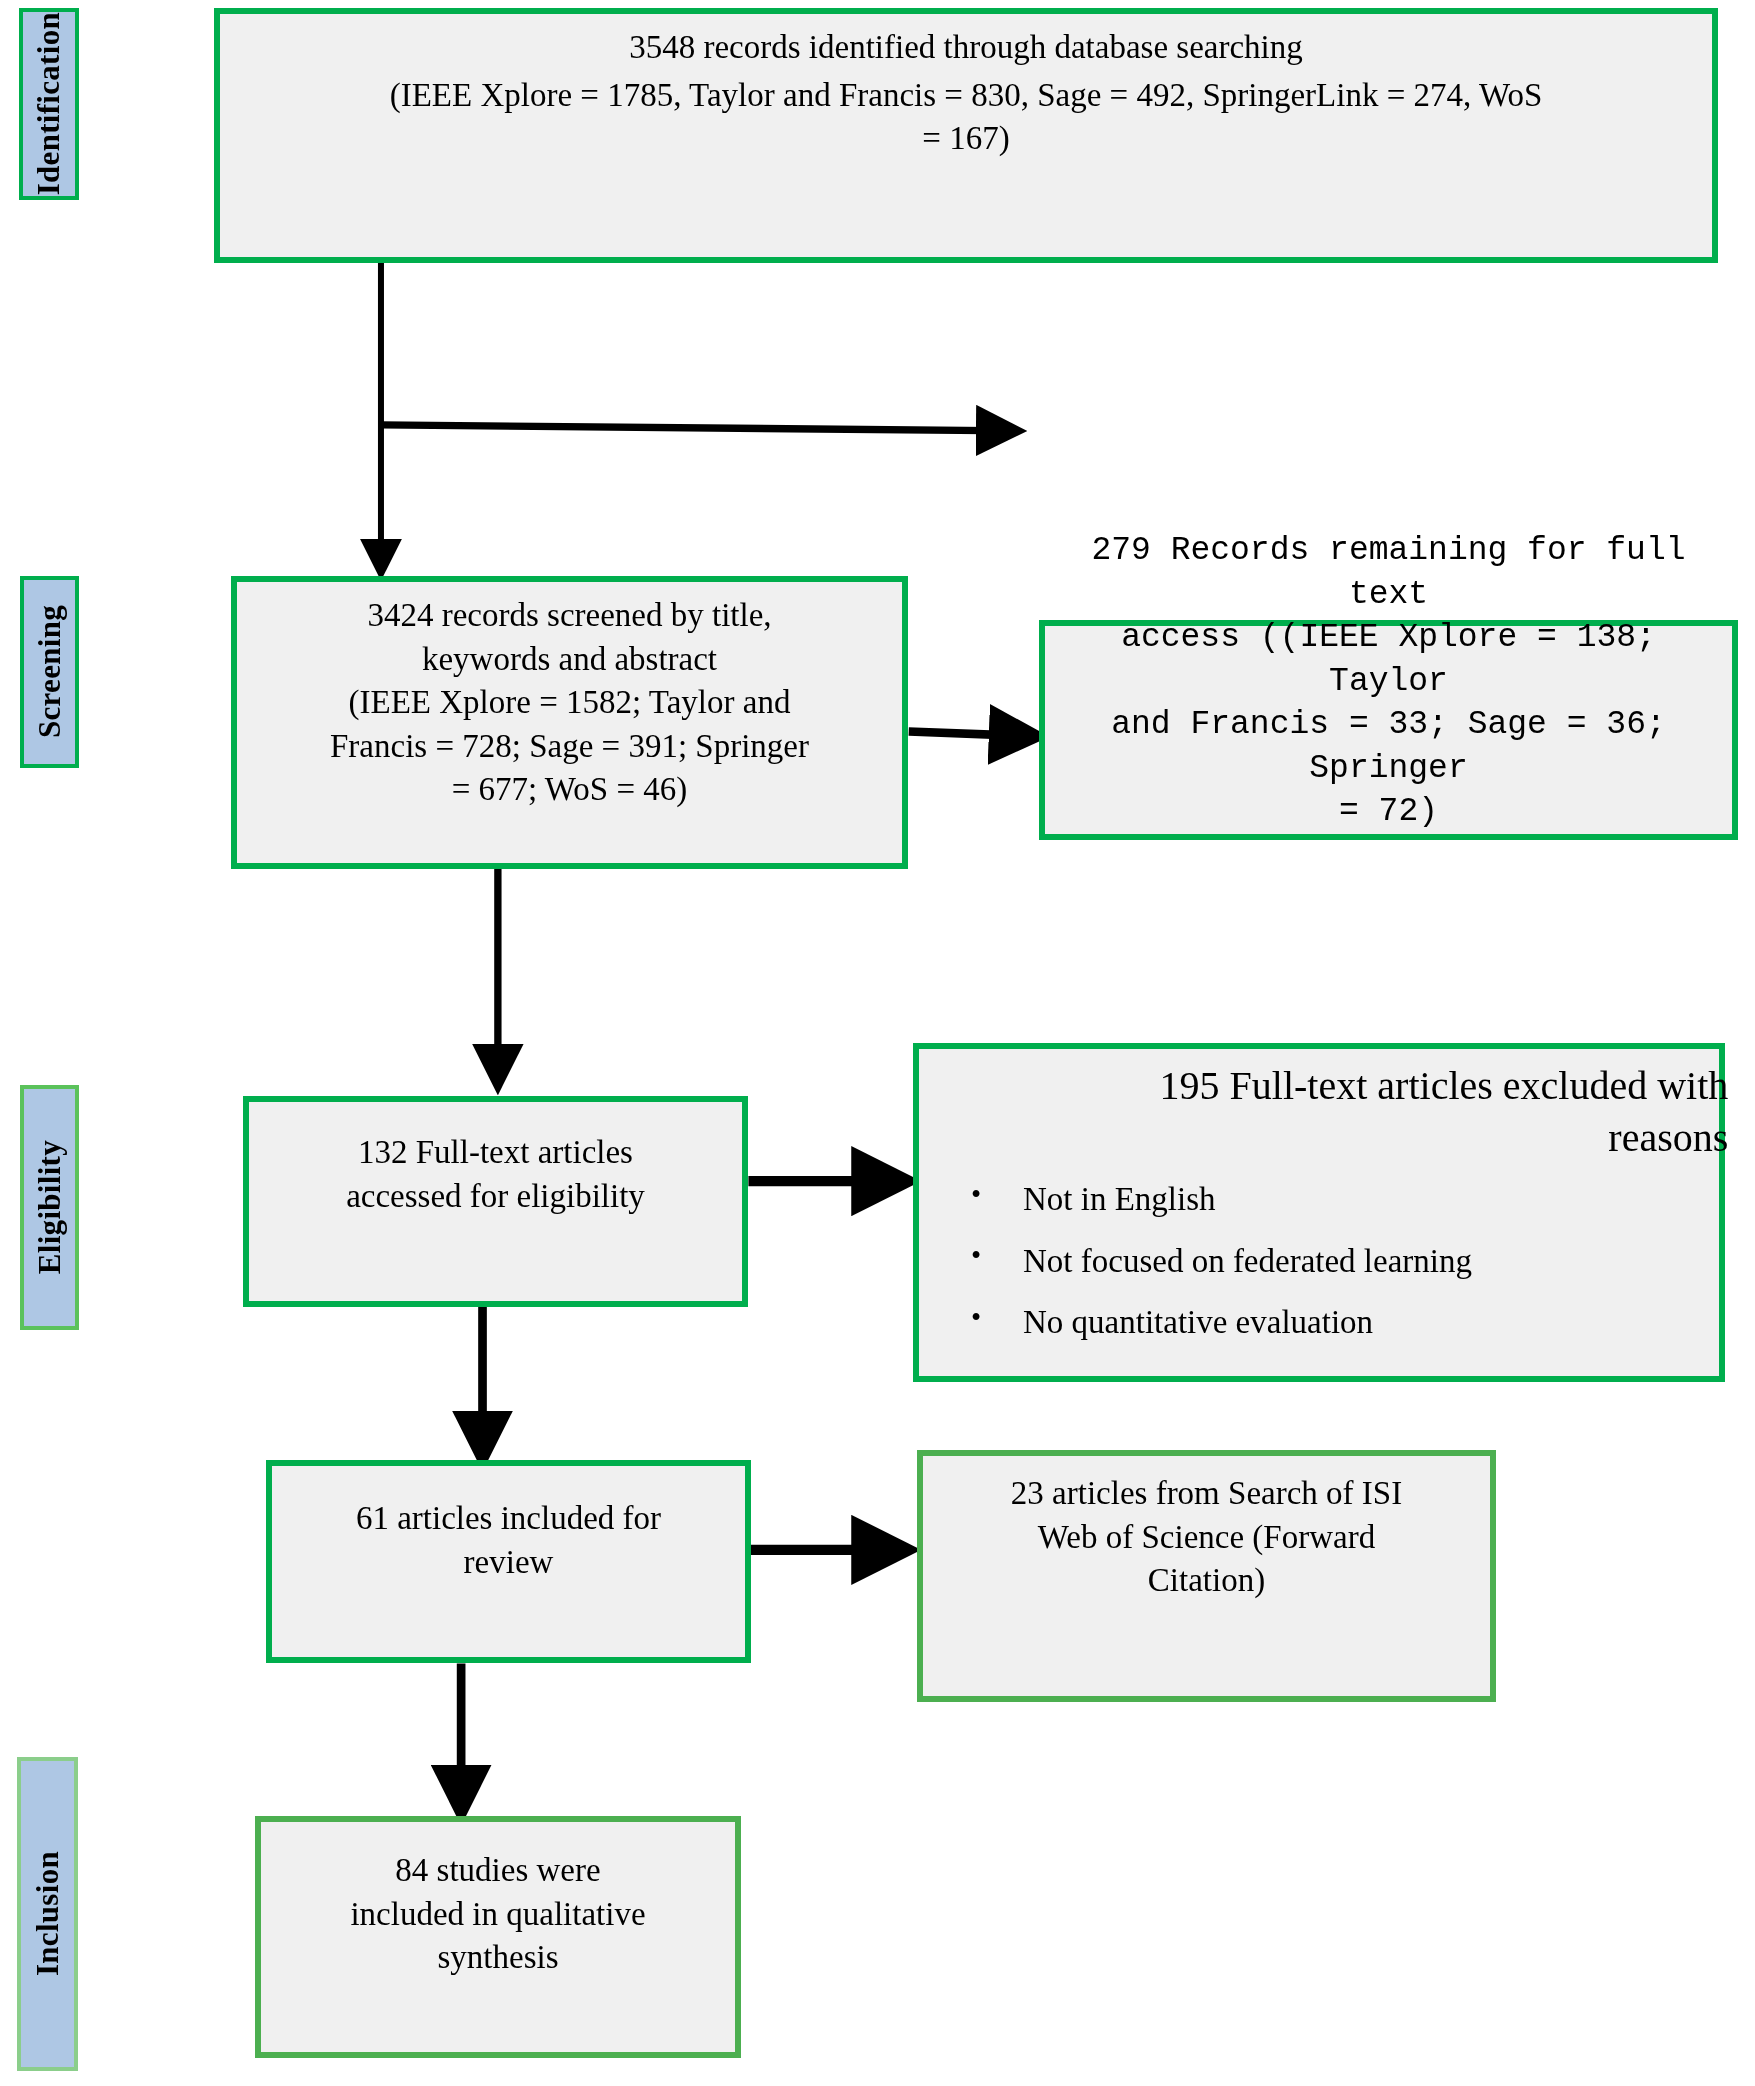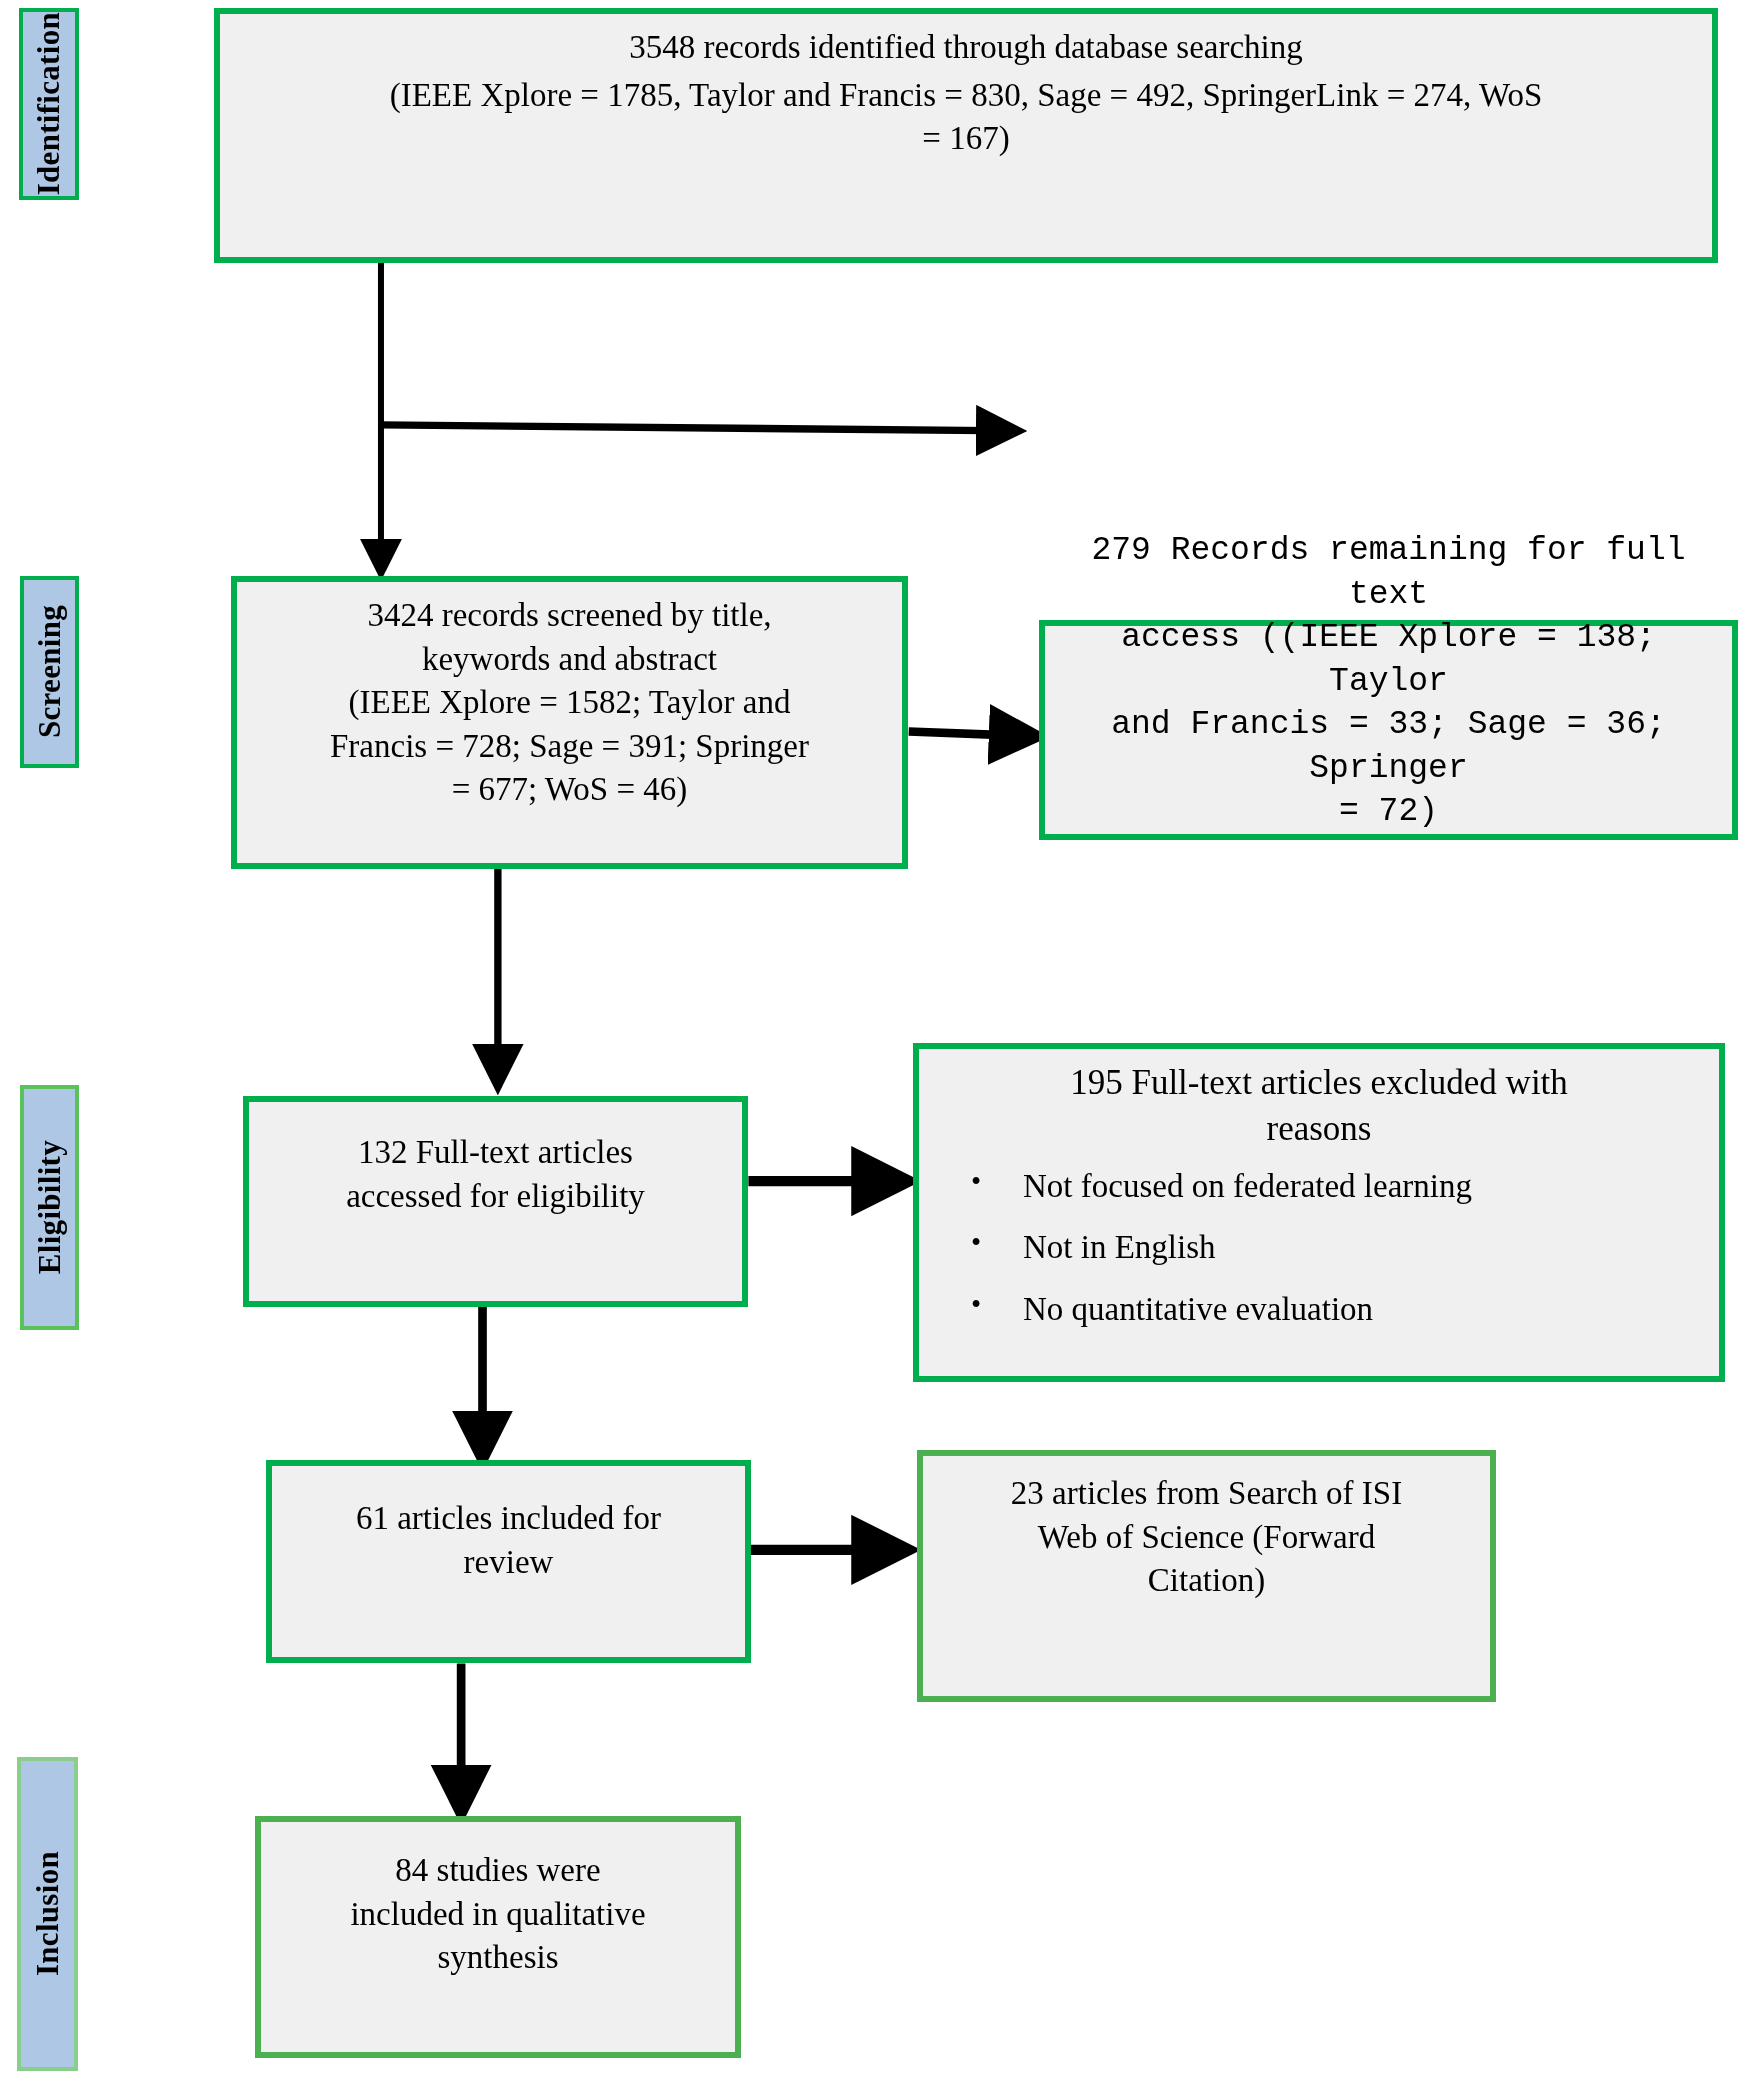--- a/index.html
+++ b/index.html
@@ -58,26 +58,27 @@
   .box.overflow-text {
     align-items: flex-end;
     font-family: Liberation Mono, monospace;
   }
   .box.overflow-text .box-text {
     overflow: visible;
   }
 
   
   .box .box-head {
-    text-align: center;
-    font-size: 35px;
+    text-align: right;
+    font-size: 40px;
     line-height: 1.32;
     padding: 10.7px 18.7px 0 18.7px;
     width: 100%;
     box-sizing: border-box;
+    margin-left: 28px;
   }
   ul.reasons {
     list-style: none;
     margin: 4px 0 0 0;
     padding: 0 0 0 52px;
     width: 100%;
     box-sizing: border-box;
     text-align: left;
   }
   ul.reasons li {
@@ -202,22 +203,22 @@
       <div class="box-text" style="padding-top:29px;">132 Full-text articles</div>
       <div class="box-text" style="padding-top:0;">accessed for eligibility</div>
     </div>
   </div>
 
   <div class="box" style="left:913px; top:1043px; width:812px; height:339px; border:6px solid #00AE4D;">
     <div class="box-inner">
       <div class="box-head">195 Full-text articles excluded with</div>
       <div class="box-head" style="padding-top:0;">reasons</div>
       <ul class="reasons">
+        <li>Not in English</li>
         <li> Not focused on federated learning</li>
-        <li>Not in English</li>
         <li>No quantitative evaluation</li>
       </ul>
     </div>
   </div>
 
   <div class="box" style="left:266px; top:1460px; width:485px; height:203px; border:6px solid #00AE4D;">
     <div class="box-inner">
       <div class="box-text" style="padding-top:31px;">61 articles included for</div>
       <div class="box-text" style="padding-top:0;">review</div>
     </div>

